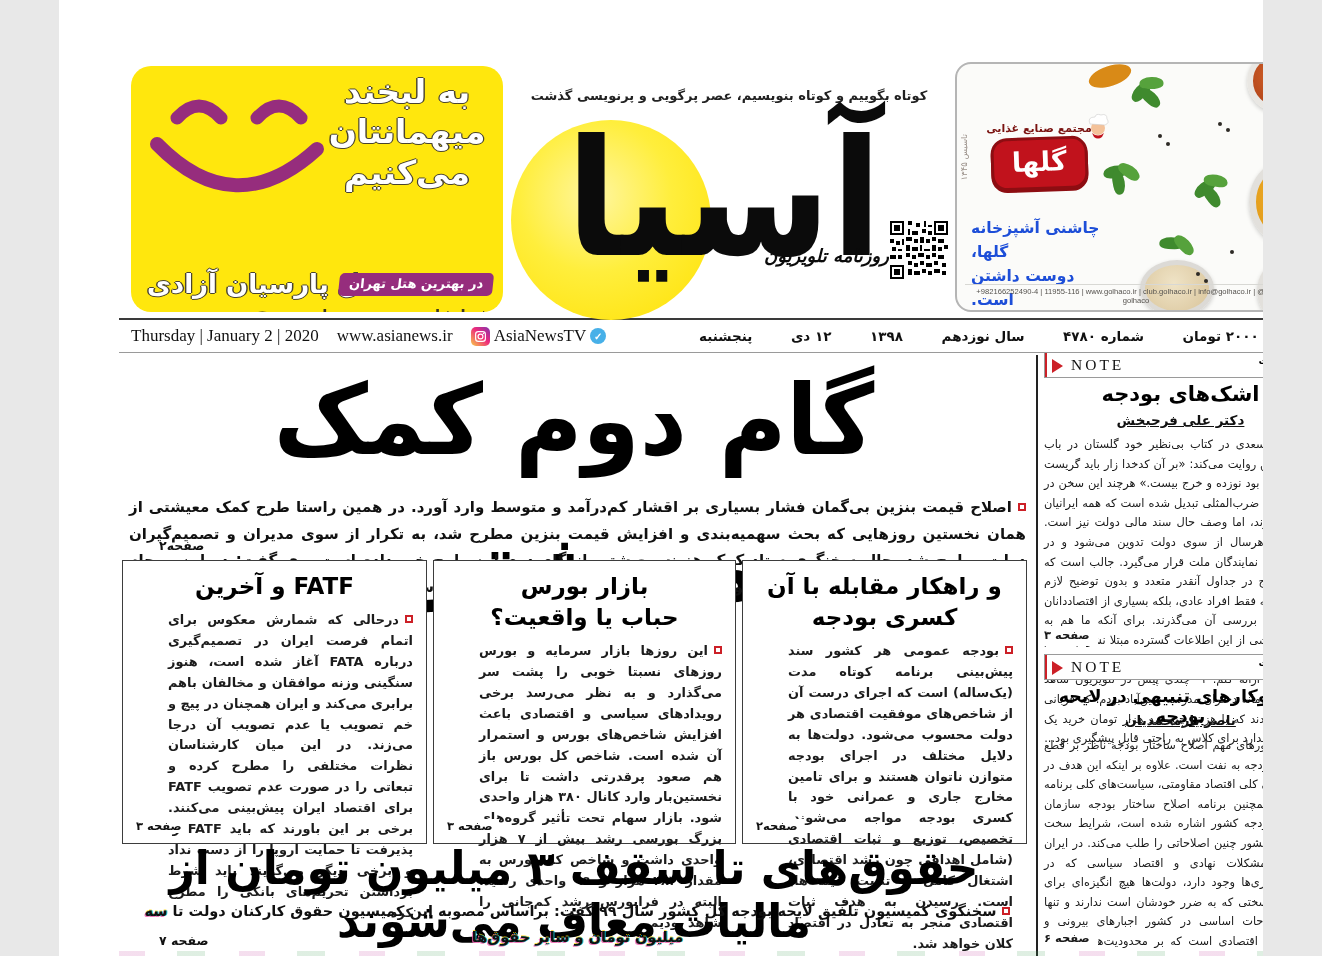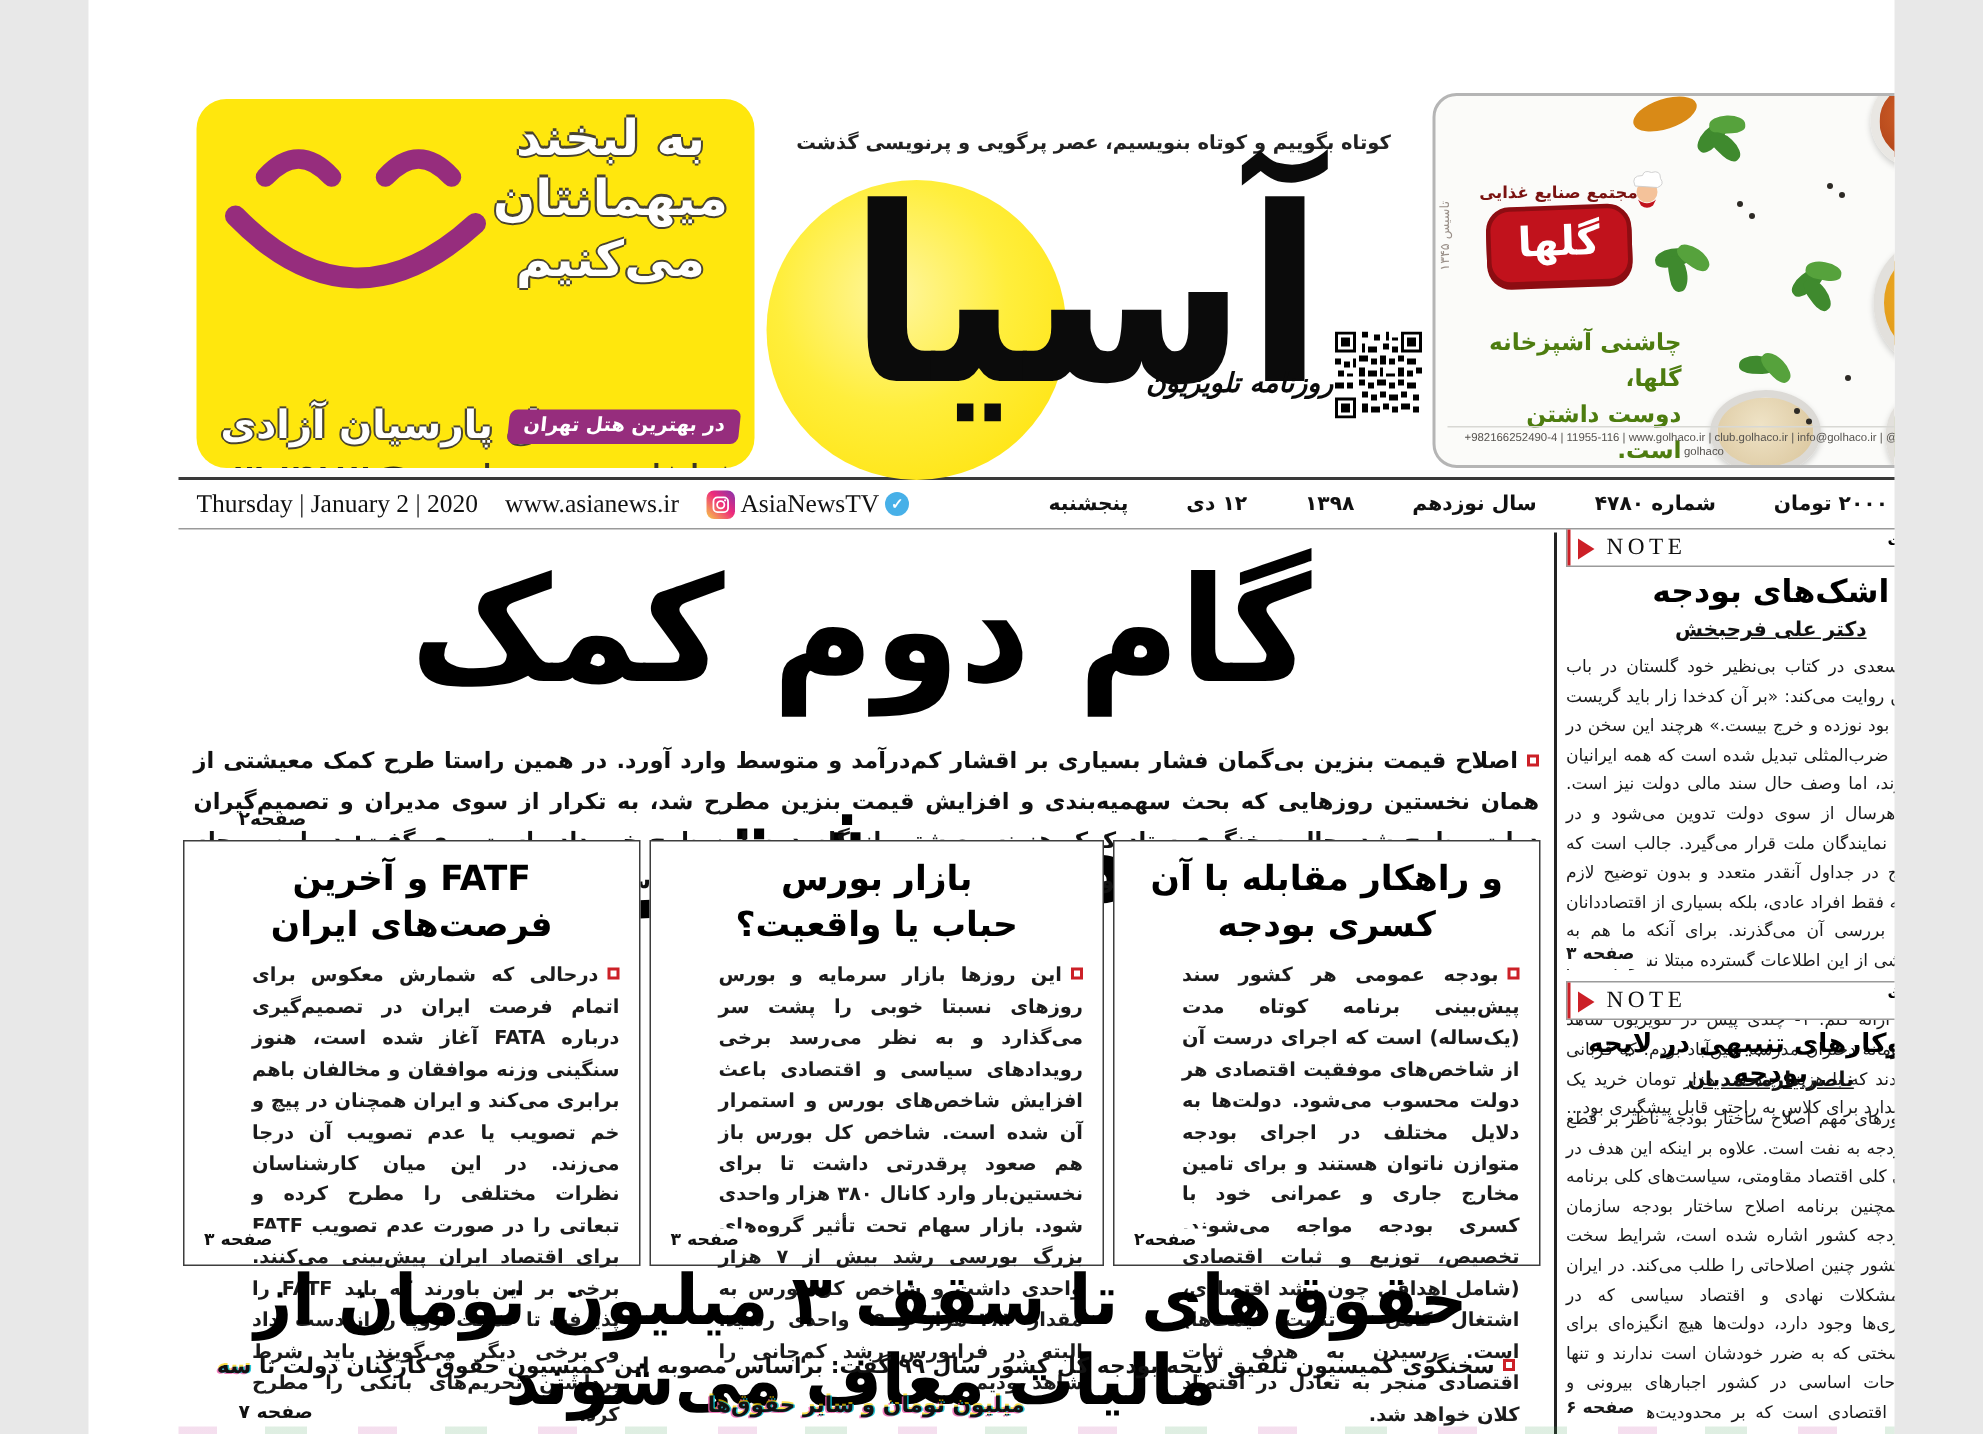--- a/index.html
+++ b/index.html
@@ -36,21 +36,21 @@
   .leaf{position:absolute;width:24px;height:12px;border-radius:60% 60% 45% 45%;background:#3f8a2e;}
   .leaf.l2{background:#56a23c;}
   .pepper{position:absolute;width:4px;height:4px;border-radius:50%;background:#2d2a26;}
   .golha .brandblock{position:absolute;left:14px;top:58px;width:136px;text-align:center;}
   .golha .kicker{direction:rtl;color:#7a1210;font-weight:bold;font-size:11px;margin-bottom:2px;}
   .golha .chef{position:absolute;right:-6px;top:-10px;width:30px;height:30px;}
   .golha .logo{display:inline-block;background:var(--golha-red);color:#fff;font-weight:900;font-size:27px;direction:rtl;
     padding:6px 18px 10px;border-radius:16px;border:3px solid #8d0d12;box-shadow:0 2px 0 #8d0d12;transform:rotate(-2deg);}
   .golha .leaves{position:absolute;left:2px;top:16px;width:30px;height:20px;}
   .golha .est{position:absolute;left:2px;top:70px;writing-mode:vertical-rl;transform:rotate(180deg);font-size:8.5px;color:#9a9089;direction:rtl;}
-  .golha .tagline{position:absolute;left:14px;top:152px;width:150px;direction:rtl;text-align:right;font-weight:bold;font-size:15.5px;color:#4d7c0f;line-height:1.55;}
+  .golha .tagline{position:absolute;left:14px;top:152px;width:150px;direction:rtl;text-align:left;font-weight:bold;font-size:15.5px;color:#1d4ed8;line-height:1.55;}
   .golha .contact{position:absolute;left:8px;right:8px;bottom:5px;border-top:1px solid #d8d8d4;padding-top:2px;
     text-align:center;font-size:7.6px;color:#55524e;font-family:"Liberation Sans",sans-serif;}
 
   
   .tagline-top{position:absolute;left:450px;top:88px;width:440px;text-align:center;direction:rtl;font-weight:bold;font-size:13px;color:#222;}
   .logo-circle{position:absolute;left:452px;top:120px;width:200px;height:200px;border-radius:50%;
     background:radial-gradient(circle at 42% 38%,#fff6a0 0%,#ffee3c 45%,#ffe000 100%);z-index:3;}
   .logo-text{position:absolute;left:430px;top:95px;width:470px;height:230px;z-index:4;direction:rtl;
     font-weight:900;font-size:150px;line-height:210px;text-align:center;color:#0b0b0b;transform:scaleY(1.08);}
   .logo-sub{position:absolute;left:705px;top:245px;z-index:5;direction:rtl;font-weight:bold;font-style:italic;font-size:18px;color:#0b0b0b;}
@@ -236,21 +236,20 @@
 
   <div class="vdivider"></div>
 
   <div class="main-headline">گام دوم کمک معیشتی</div>
   <p class="lead-lede"><span class="sq"></span><span>اصلاح قیمت بنزین بی‌گمان فشار بسیاری بر اقشار کم‌درآمد و متوسط وارد آورد. در همین راستا طرح کمک معیشتی از همان نخستین روزهایی که بحث سهمیه‌بندی و افزایش قیمت بنزین مطرح شد، به تکرار از سوی مدیران و تصمیم‌گیران دولت مطرح شد. حال سخنگوی ستاد کمک هزینه معیشتی از گام دوم این طرح خبر داده است. وی گفت: در این مرحله فقط ۶۶۶ هزار نفری که درخواست آنها در کد دستوری ۶۳۶۹ ثبت شده است، وارد سامانه حمایت شوند.</span></p>
   <div class="lead-pref">صفحه۲</div>
 
   <div class="newsbox box1">
     <div class="btitle">
       <div>FATF و آخرین</div>
-      <div>فرصت‌های ایران</div>
     </div>
     <p class="bbody"><span class="sq"></span><span>درحالی که شمارش معکوس برای اتمام فرصت ایران در تصمیم‌گیری درباره FATA آغاز شده است، هنوز سنگینی وزنه موافقان و مخالفان باهم برابری می‌کند و ایران همچنان در پیچ و خم تصویب یا عدم تصویب آن درجا می‌زند. در این میان کارشناسان نظرات مختلفی را مطرح کرده و تبعاتی را در صورت عدم تصویب FATF برای اقتصاد ایران پیش‌بینی می‌کنند. برخی بر این باورند که باید FATF را پذیرفت تا حمایت اروپا را از دست نداد و برخی دیگر می‌گویند باید شرط برداشتن تحریم‌های بانکی را مطرح کرد.</span></p>
     <div class="pref">صفحه ۳</div>
   </div>
   <div class="newsbox box2">
     <div class="btitle">
       <div>بازار بورس</div>
       <div>حباب یا واقعیت؟</div>
     </div>
     <p class="bbody"><span class="sq"></span><span>این روزها بازار سرمایه و بورس روزهای نسبتا خوبی را پشت سر می‌گذارد و به نظر می‌رسد برخی رویدادهای سیاسی و اقتصادی باعث افزایش شاخص‌های بورس و استمرار آن شده است. شاخص کل بورس باز هم صعود پرقدرتی داشت تا برای نخستین‌بار وارد کانال ۳۸۰ هزار واحدی شود. بازار سهام تحت تأثیر گروه‌های بزرگ بورسی رشد بیش از ۷ هزار واحدی داشت و شاخص کل بورس به مقدار ۳۸۴ هزار و ۹۹ واحدی رسید. البته در فرابورس رشد کم‌جانی را شاهد بودیم.</span></p>

